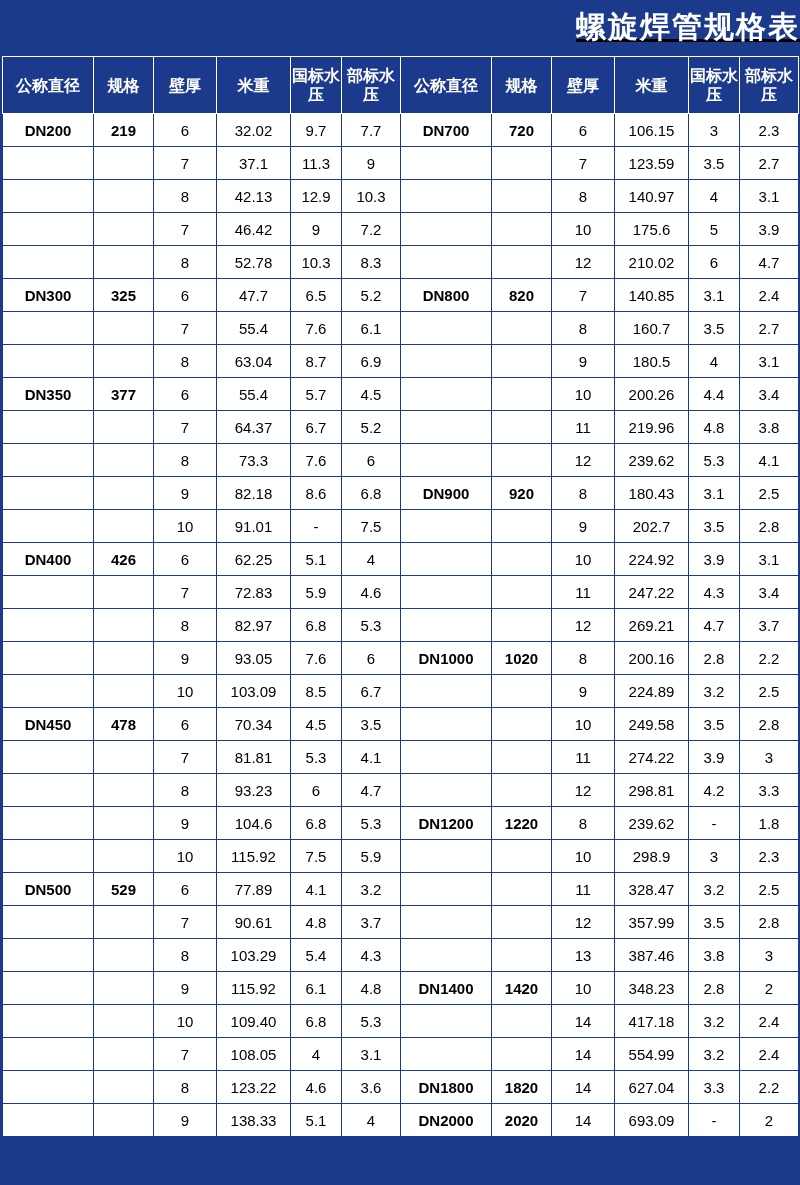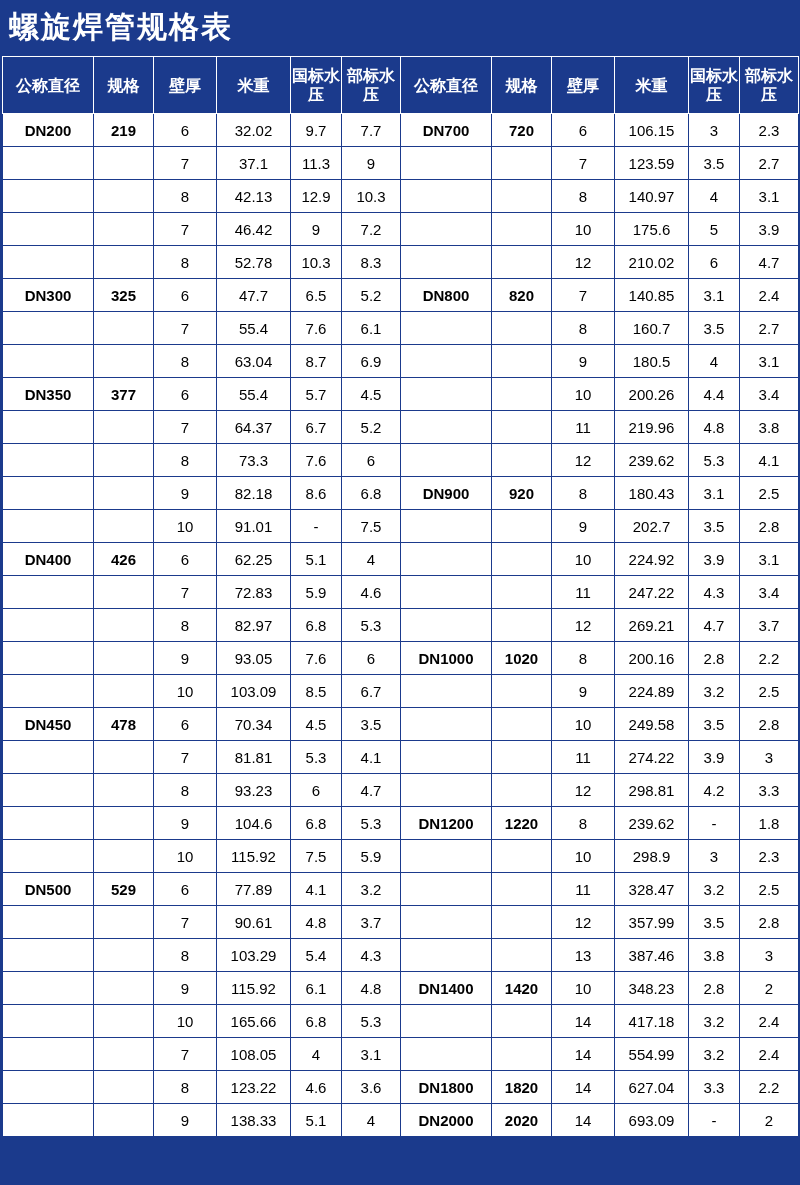--- a/index.html
+++ b/index.html
@@ -15,23 +15,24 @@
     width: 800px;
     min-height: 1185px;
     box-sizing: border-box;
     background: #1b3a8c;
     padding: 0;
     position: relative;
   }
   .title-bar {
     width: 100%;
     background: #1b3a8c;
-    text-align: left;
+    text-align: right;
     padding: 8px 0 10px 9px;
     box-sizing: border-box;
+    text-decoration: underline;
   }
   .title-bar .title {
     color: #ffffff;
     font-size: 30px;
     font-weight: bold;
     letter-spacing: 2px;
     line-height: 38px;
   }
   table.spec {
     border-collapse: collapse;
@@ -488,21 +489,21 @@
           <td class="spec-num">1420</td>
           <td>10</td>
           <td>348.23</td>
           <td>2.8</td>
           <td>2</td>
         </tr>
         <tr>
           <td class="dn"></td>
           <td class="spec-num"></td>
           <td>10</td>
-          <td>165.66</td>
+          <td>109.40</td>
           <td>6.8</td>
           <td>5.3</td>
           <td class="dn"></td>
           <td class="spec-num"></td>
           <td>14</td>
           <td>417.18</td>
           <td>3.2</td>
           <td>2.4</td>
         </tr>
         <tr>

